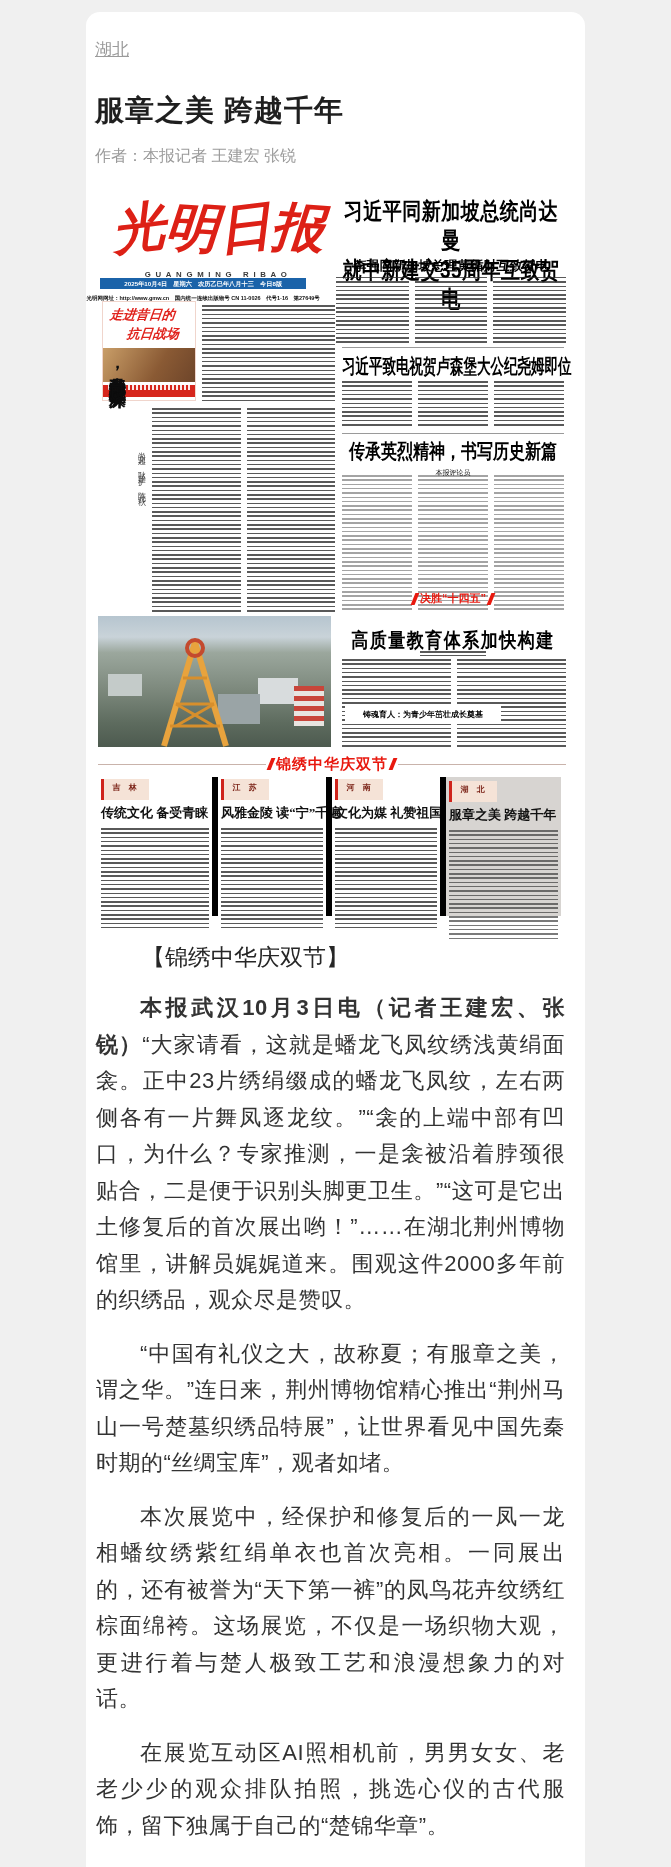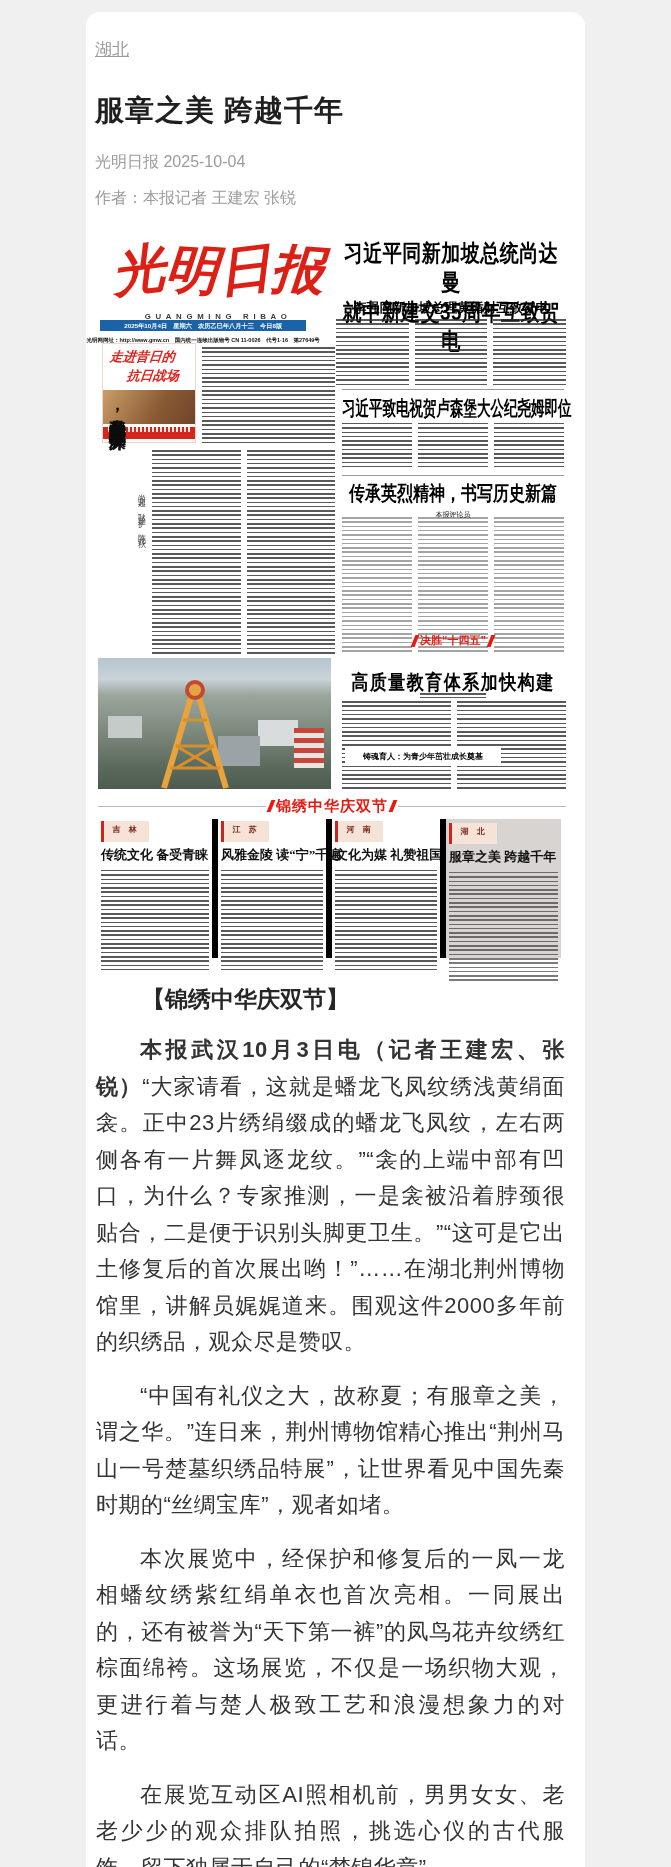--- a/index.html
+++ b/index.html
@@ -83,33 +83,32 @@
   .np-badge{left:244px;top:398px;width:222px;display:flex;align-items:center;justify-content:center;
             color:#e8190f;font-weight:900;font-size:11px;}
   .np-s4h{left:244px;top:434px;width:222px;text-align:center;font-family:"Liberation Serif",serif;
           font-size:17px;font-weight:900;letter-spacing:1.5px;white-space:nowrap;color:#000;
           transform:scale(1,1.18);transform-origin:top center;}
   .np-s4by{left:322px;top:458px;width:66px;height:5px;}
   .np-s4cols{left:244px;top:466px;width:224px;height:88px;}
   .np-s4sub{left:247px;top:511px;background:#fff;padding:0 3px;font-weight:900;color:#000;z-index:2;}
   
   .article{margin:26px 12px 0 2px;}
-  .sec-tag{font-size:23px;font-weight:700;color:#262626;text-indent:2em;margin:0;}
+  .sec-tag{font-size:23px;font-weight:400;color:#262626;text-indent:2em;margin:0;}
   .article p{font-size:22px;line-height:36.5px;color:#333;text-align:justify;text-indent:2em;
              margin:17px 0 0;letter-spacing:.5px;}
   .article p .lead{font-weight:700;}
 </style>
 </head>
 <body>
 
 <div class="card">
 
   <div class="category">湖北</div>
   <h1 class="title" style="font-size:29px;margin:30px 0 0 1px;">服章之美 跨越千年</h1>
-  <div class="meta">光明日报 2025-10-04</div>
   <div class="meta meta2">作者：本报记者 王建宏 张锐</div>
 
   <div class="paper">
 
     <div class="np-logo">
       <span>光</span>
       <span>明</span>
       <span>日</span>
       <span>报</span>
     </div>

